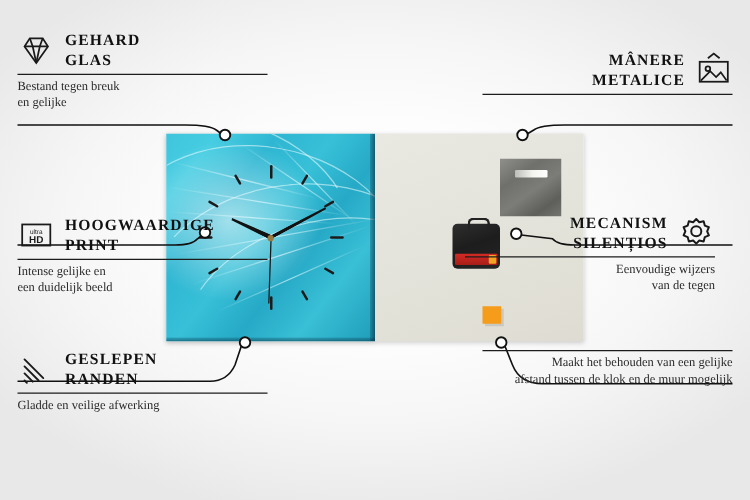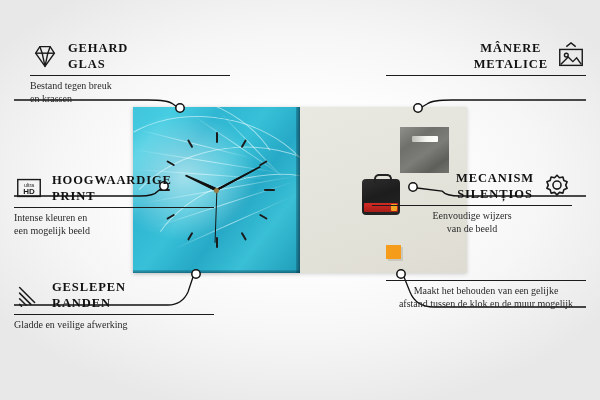--- a/index.html
+++ b/index.html
@@ -183,21 +183,21 @@
     width: 600px; height: 400px;
     pointer-events: none;
   }
 
   
   .feature {
     position: absolute;
     width: 200px;
   }
   .feature.left  { text-align: left; }
-  .feature.right { text-align: center; }
+  .feature.right { text-align: right; }
 
   .feat-head {
     display: flex;
     align-items: center;
     gap: 8px;
   }
   .feature.right .feat-head { flex-direction: row-reverse; }
 
   .feat-icon {
     flex: 0 0 auto;
@@ -222,21 +222,21 @@
     margin: 3px 0 3px 0;
   }
   .feat-desc {
     font-family: "Liberation Serif", serif;
     font-size: 10px;
     line-height: 1.32;
     color: #2a2a2a;
   }
 
   
-  #feat-glass     { left: 14px;  top: 40px; margin-left: 16px;  }
+  #feat-glass     { left: 14px;  top: 24px;  }
   #feat-print     { left: 14px;  top: 172px; }
   #feat-edges     { left: 14px;  top: 279px; }
   #feat-handles   { left: 386px; top: 40px;  }
   #feat-mechanism { left: 372px; top: 170px; }
   #feat-spacer    { left: 386px; top: 277px; }
 
   #feat-spacer .feat-desc { white-space: nowrap; }
 </style>
 </head>
 <body>
@@ -351,42 +351,42 @@
           </svg>
       </span>
       <span class="feat-title">
         <span>GEHARD</span><br>
         <span>GLAS</span>
       </span>
     </div>
     <div class="feat-rule"></div>
     <div class="feat-desc">
       <span>Bestand tegen breuk</span><br>
-      <span>en krassen</span>
+      <span>en gelijke</span>
     </div>
   </div>
 
   <div class="feature left" id="feat-print">
     <div class="feat-head">
       <span class="feat-icon">
         <svg viewBox="0 0 32 32">
           <rect x="4" y="7" width="24" height="18" fill="none" stroke="currentColor" stroke-width="1.5"></rect>
           <text x="16" y="15" text-anchor="middle" font-family="Liberation Sans, sans-serif" font-size="5.5" fill="currentColor">ultra</text>
           <text x="16" y="22.5" text-anchor="middle" font-family="Liberation Sans, sans-serif" font-size="8.5" font-weight="bold" fill="currentColor">HD</text>
         </svg>
       </span>
       <span class="feat-title">
         <span>HOOGWAARDIGE</span><br>
         <span>PRINT</span>
       </span>
     </div>
     <div class="feat-rule"></div>
     <div class="feat-desc">
-      <span>Intense kleuren en</span><br>
-      <span>een mogelijk beeld</span>
+      <span>Intense gelijke en</span><br>
+      <span>een duidelijk beeld</span>
     </div>
   </div>
 
   <div class="feature left" id="feat-edges">
     <div class="feat-head">
       <span class="feat-icon">
         <svg viewBox="0 0 32 32">
             <g fill="none" stroke="currentColor" stroke-width="1.6" stroke-linecap="round">
           <path d="M6 8 L22 24"></path>
               <path d="M6 14 L18 26"></path>
@@ -437,21 +437,21 @@
           </svg>
       </span>
       <span class="feat-title">
         <span>MECANISM</span><br>
         <span>SILENȚIOS</span>
       </span>
     </div>
     <div class="feat-rule"></div>
     <div class="feat-desc">
       <span>Eenvoudige wijzers</span><br>
-      <span>van de beeld</span>
+      <span>van de tegen</span>
     </div>
   </div>
 
   <div class="feature right" id="feat-spacer">
     <div class="feat-rule"></div>
     <div class="feat-desc">
       <span>Maakt het behouden van een gelijke</span><br>
       <span>afstand tussen de klok en de muur mogelijk</span>
     </div>
   </div>

